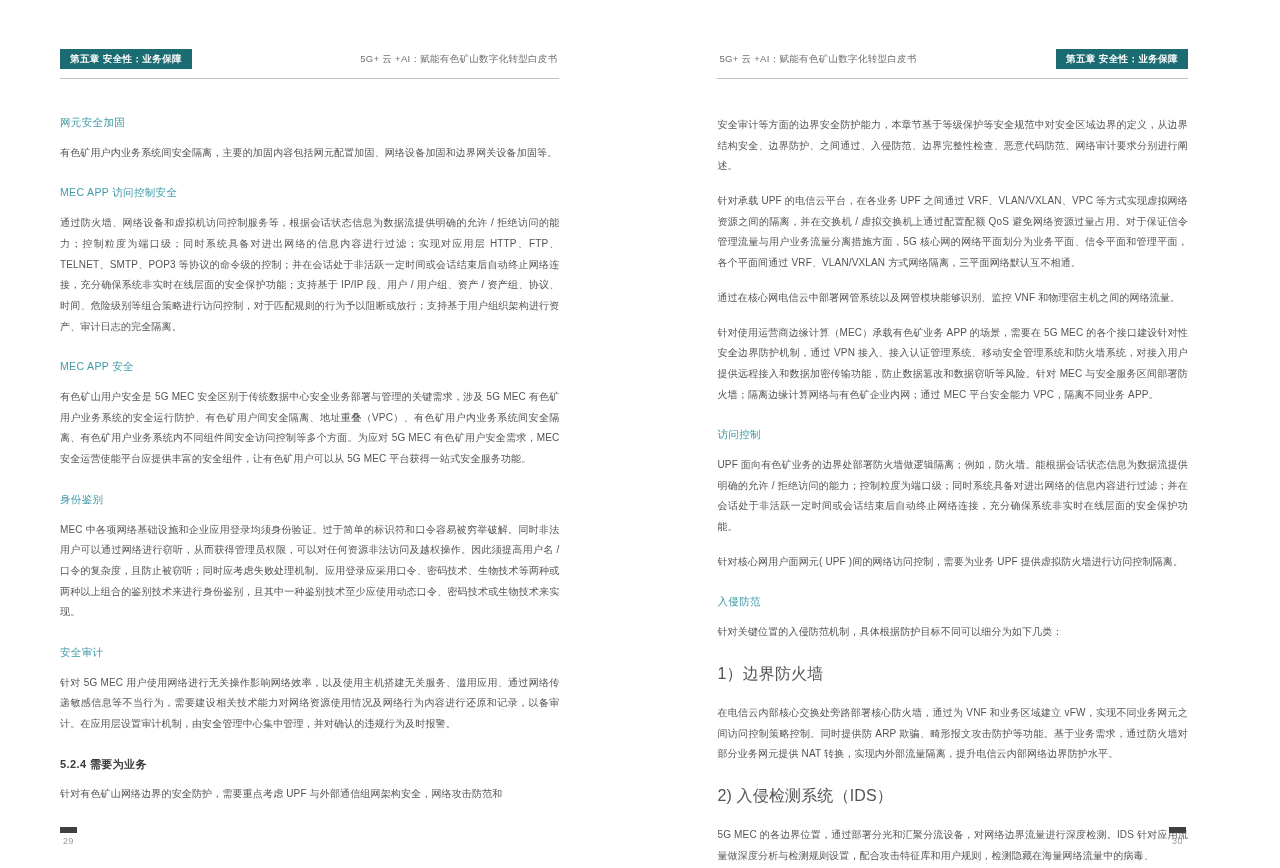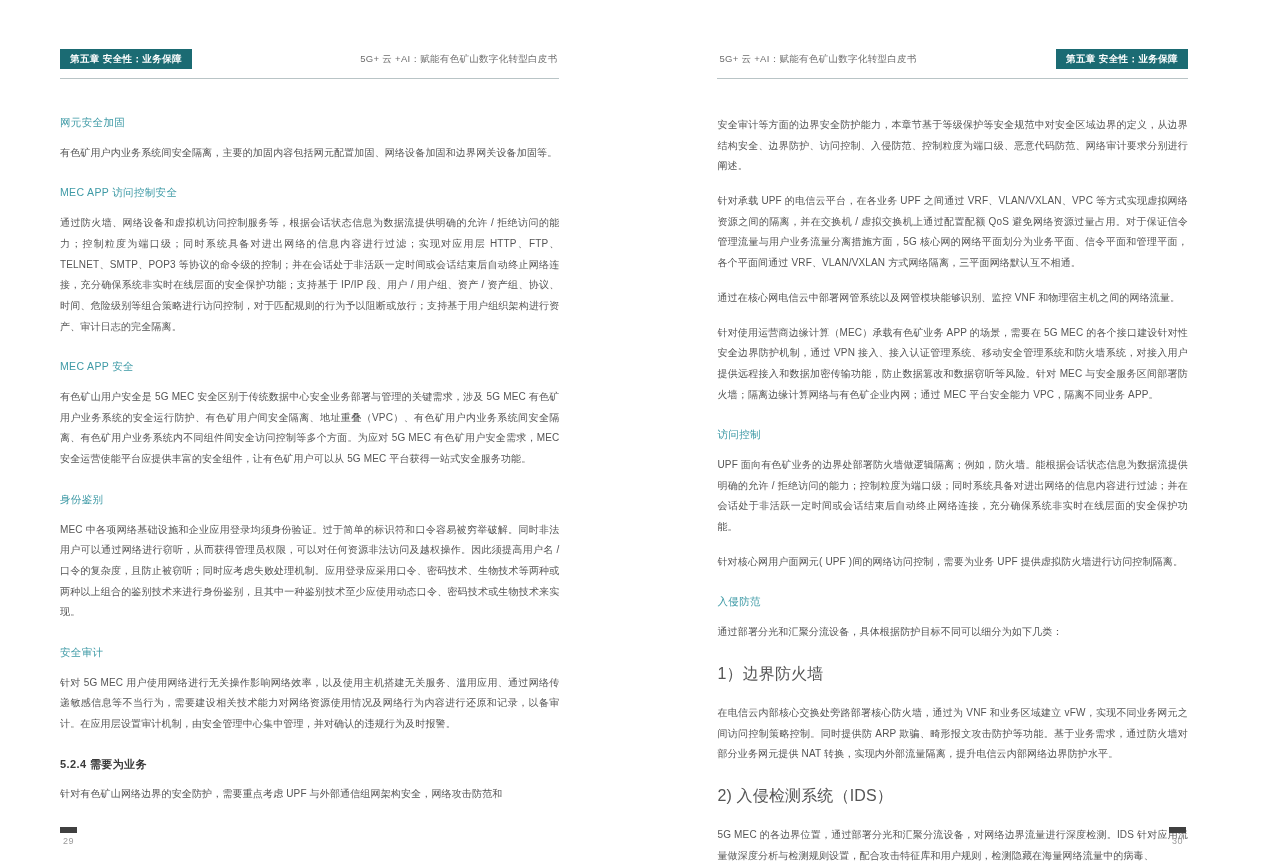--- a/index.html
+++ b/index.html
@@ -152,29 +152,29 @@
   </div>
 
   <div class="page page-right">
 
     <div class="runhead runhead-right">
       <div class="runhead-title">5G+ 云 +AI：赋能有色矿山数字化转型白皮书</div>
       <div class="chapter-badge">第五章 安全性：业务保障</div>
     </div>
 
     <div class="content">
-        <p class="para">安全审计等方面的边界安全防护能力，本章节基于等级保护等安全规范中对安全区域边界的定义，从边界结构安全、边界防护、访问控制、入侵防范、控制粒度为端口级、恶意代码防范、网络审计要求分别进行阐述。</p>
+        <p class="para">安全审计等方面的边界安全防护能力，本章节基于等级保护等安全规范中对安全区域边界的定义，从边界结构安全、边界防护、之间通过、入侵防范、边界完整性检查、恶意代码防范、网络审计要求分别进行阐述。</p>
         <p class="para">针对承载 UPF 的电信云平台，在各业务 UPF 之间通过 VRF、VLAN/VXLAN、VPC 等方式实现虚拟网络资源之间的隔离，并在交换机 / 虚拟交换机上通过配置配额 QoS 避免网络资源过量占用。对于保证信令管理流量与用户业务流量分离措施方面，5G 核心网的网络平面划分为业务平面、信令平面和管理平面，各个平面间通过 VRF、VLAN/VXLAN 方式网络隔离，三平面网络默认互不相通。</p>
         <p class="para">通过在核心网电信云中部署网管系统以及网管模块能够识别、监控 VNF 和物理宿主机之间的网络流量。</p>
         <p class="para">针对使用运营商边缘计算（MEC）承载有色矿业务 APP 的场景，需要在 5G MEC 的各个接口建设针对性安全边界防护机制，通过 VPN 接入、接入认证管理系统、移动安全管理系统和防火墙系统，对接入用户提供远程接入和数据加密传输功能，防止数据篡改和数据窃听等风险。针对 MEC 与安全服务区间部署防火墙；隔离边缘计算网络与有色矿企业内网；通过 MEC 平台安全能力 VPC，隔离不同业务 APP。</p>
         <div class="sub-heading gap-lg">访问控制</div>
         <p class="para">UPF 面向有色矿业务的边界处部署防火墙做逻辑隔离；例如，防火墙。能根据会话状态信息为数据流提供明确的允许 / 拒绝访问的能力；控制粒度为端口级；同时系统具备对进出网络的信息内容进行过滤；并在会话处于非活跃一定时间或会话结束后自动终止网络连接，充分确保系统非实时在线层面的安全保护功能。</p>
         <p class="para">针对核心网用户面网元( UPF )间的网络访问控制，需要为业务 UPF 提供虚拟防火墙进行访问控制隔离。</p>
         <div class="sub-heading gap-lg">入侵防范</div>
-        <p class="para">通过部署分光和汇聚分流设备，具体根据防护目标不同可以细分为如下几类：</p>
+        <p class="para">针对关键位置的入侵防范机制，具体根据防护目标不同可以细分为如下几类：</p>
         <div class="list-line">1）边界防火墙</div>
         <p class="para">在电信云内部核心交换处旁路部署核心防火墙，通过为 VNF 和业务区域建立 vFW，实现不同业务网元之间访问控制策略控制。同时提供防 ARP 欺骗、畸形报文攻击防护等功能。基于业务需求，通过防火墙对部分业务网元提供 NAT 转换，实现内外部流量隔离，提升电信云内部网络边界防护水平。</p>
         <div class="list-line">2) 入侵检测系统（IDS）</div>
         <p class="para">5G MEC 的各边界位置，通过部署分光和汇聚分流设备，对网络边界流量进行深度检测。IDS 针对应用流量做深度分析与检测规则设置，配合攻击特征库和用户规则，检测隐藏在海量网络流量中的病毒、</p>
       </div>
 
     <div class="folio folio-right">
       <span class="folio-inner">30</span>
     </div>
   </div>

